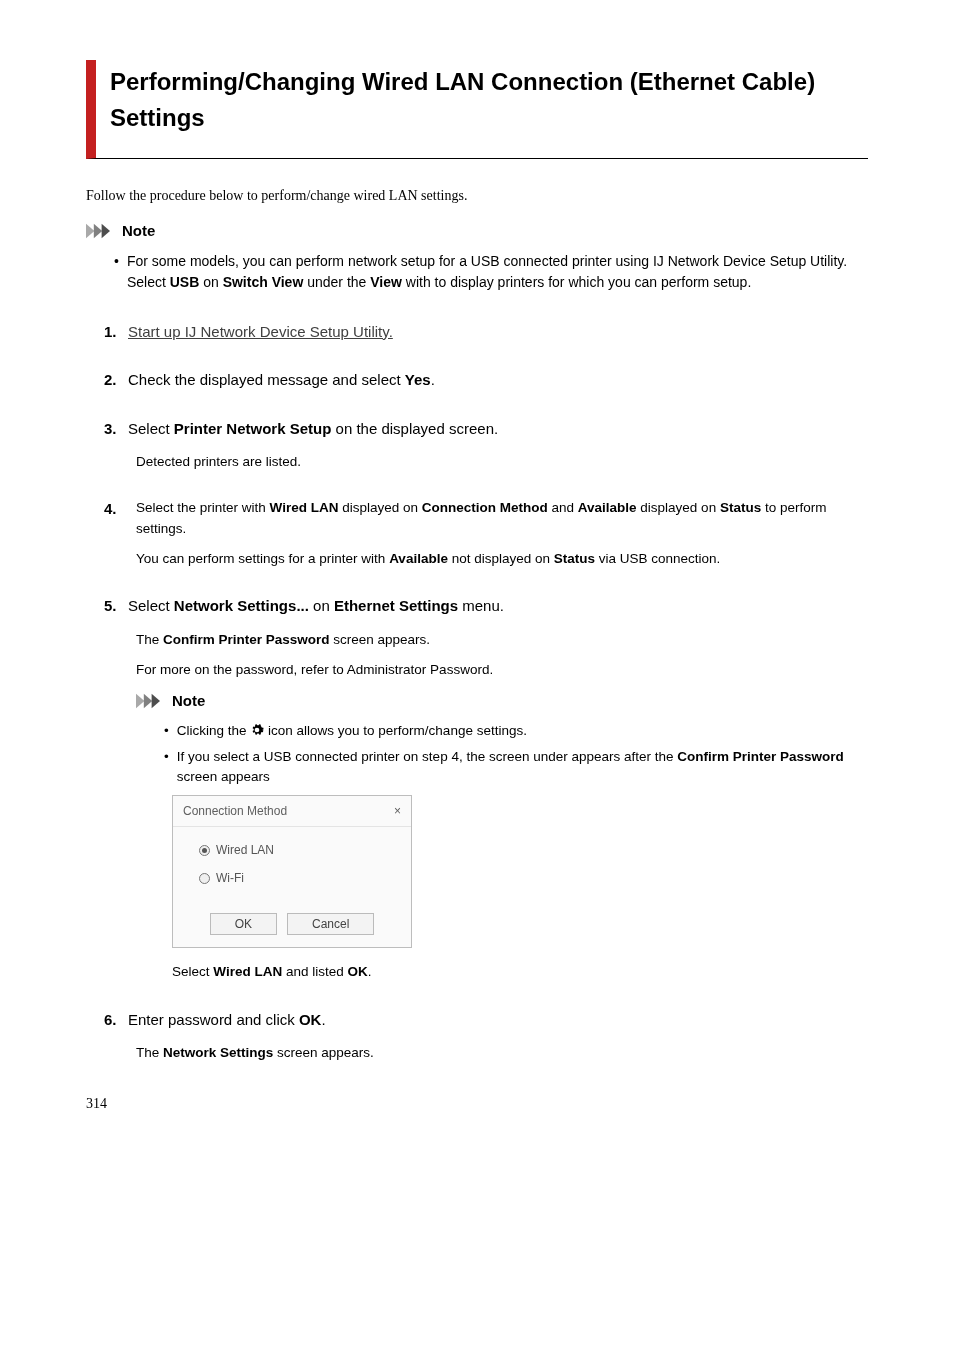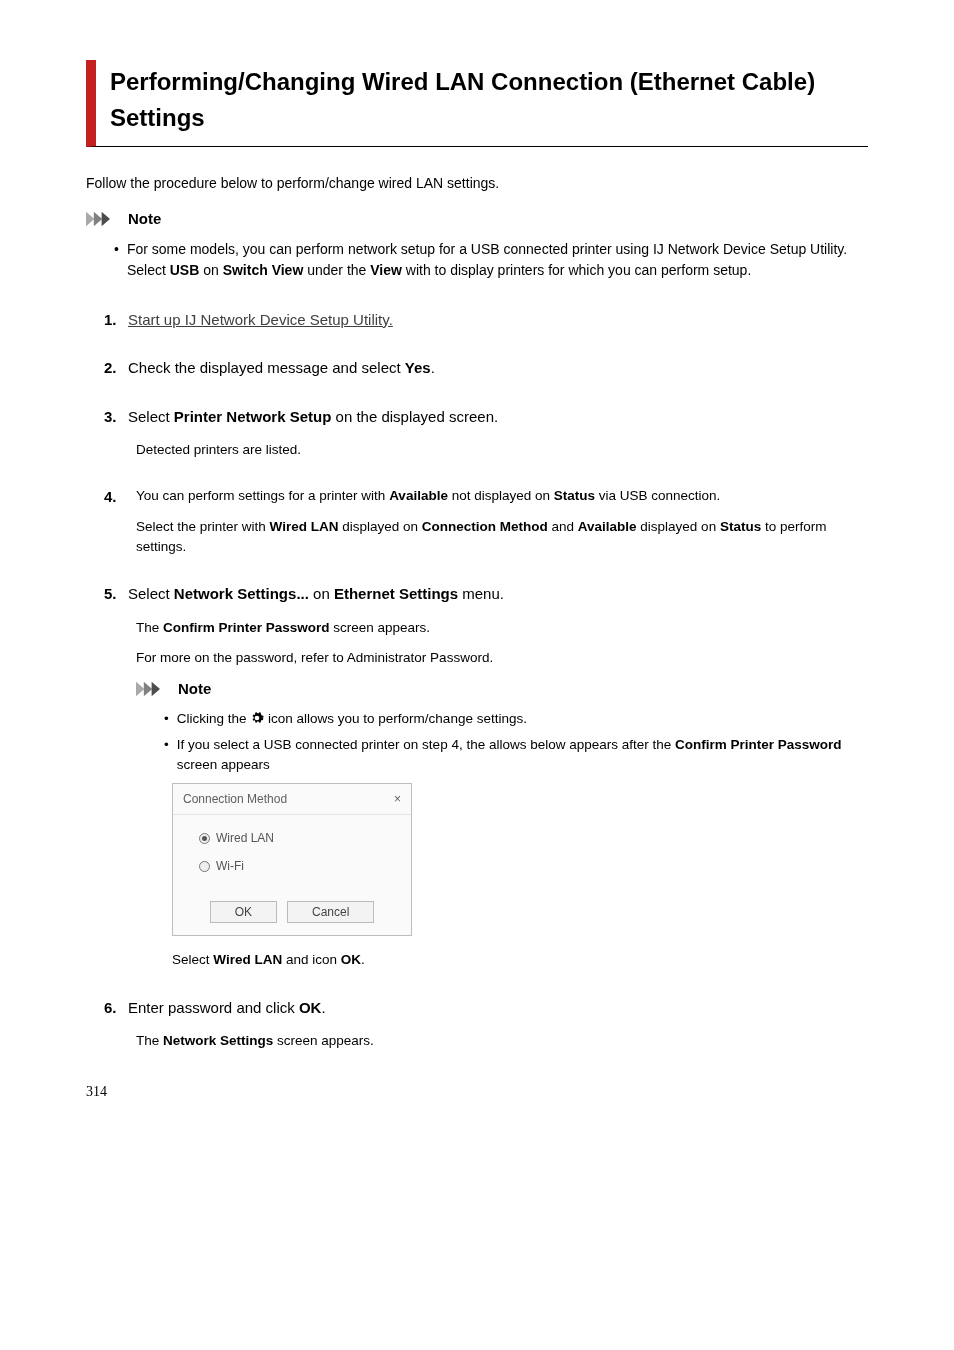--- a/index.html
+++ b/index.html
@@ -9,32 +9,31 @@
     color: #000;
     width: 954px;
     margin: 0 auto;
     padding: 60px 86px 40px 86px;
     font-size: 14px;
     line-height: 1.5;
   }
   .title-block {
     border-left: 10px solid #c42020;
     border-bottom: 1px solid #000;
-    padding: 4px 0 10px 14px;
+    padding: 4px 0 22px 14px;
     margin-bottom: 26px;
   }
   .title-block h1 {
     font-size: 24px;
     font-weight: bold;
   }
-  .intro { margin-bottom: 14px; }
+  .intro { margin-bottom: 14px; font-family: Liberation Serif, serif; }
   .note-header {
     display: flex;
     align-items: center;
-    gap: 6px;
     margin-bottom: 8px;
   }
   .note-arrows {
     width: 36px;
     height: 16px;
   }
   .note-label {
     font-weight: bold;
     font-size: 15px;
   }
@@ -180,24 +179,24 @@
       <span>Select </span><b>Printer Network Setup</b><span> on the displayed screen.</span>
     </div>
     <div class="step-body">
       <p>Detected printers are listed.</p>
     </div>
   </li>
 
   <li>
     <div class="step-body">
       <p>
+        <span>Select the printer with </span><b>Wired LAN</b><span> displayed on </span><b>Connection Method</b><span> and </span><b>Available</b><span> displayed on </span><b>Status</b><span> to perform settings.</span>
+      </p>
+      <p>
         <span>You can perform settings for a printer with </span><b>Available</b><span> not displayed on </span><b>Status</b><span> via USB connection.</span>
-      </p>
-      <p>
-        <span>Select the printer with </span><b>Wired LAN</b><span> displayed on </span><b>Connection Method</b><span> and </span><b>Available</b><span> displayed on </span><b>Status</b><span> to perform settings.</span>
       </p>
     </div>
   </li>
 
   <li>
     <div class="step-head">
       <span>Select </span><b>Network Settings...</b><span> on </span><b>Ethernet Settings</b><span> menu.</span>
     </div>
     <div class="step-body">
       <p>
@@ -220,21 +219,21 @@
             <span>Clicking the </span>
             <svg class="gear" viewBox="0 0 24 24">
                 <path d="M12 8a4 4 0 100 8 4 4 0 000-8zm9 4l2 1-1 3-2-.5a8 8 0 01-1.6 1.6l.5 2-3 1-1-2a8 8 0 01-2.3 0l-1 2-3-1 .5-2A8 8 0 017.5 16L5.5 16.5l-1-3 2-1a8 8 0 010-2.3l-2-1 1-3 2 .5A8 8 0 019 5l-.5-2 3-1 1 2a8 8 0 012.3 0l1-2 3 1-.5 2A8 8 0 0120.5 8l2-.5 1 3-2 1a8 8 0 010 .5z" fill="#000"></path>
               </svg>
             <span> icon allows you to perform/change settings.</span>
           </span>
         </div>
         <div class="bullet-row">
           <span class="bullet-dot">•</span>
           <span>
-            <span>If you select a USB connected printer on step 4, the allows below appears after the </span><b>Confirm Printer Password</b><span> screen appears</span>
+            <span>If you select a USB connected printer on step 4, the screen under appears after the </span><b>Confirm Printer Password</b><span> screen appears</span>
           </span>
         </div>
 
         <div class="dialog">
           <div class="dialog-title">
             <span>Connection Method</span>
             <span class="close">×</span>
           </div>
           <div class="dialog-body">
             <div class="radio-row">
@@ -246,21 +245,21 @@
               <span>Wi-Fi</span>
             </div>
           </div>
           <div class="dialog-buttons">
             <button class="dlg-btn">OK</button>
             <button class="dlg-btn">Cancel</button>
           </div>
         </div>
 
         <p style="padding-left:8px;">
-          <span>Select </span><b>Wired LAN</b><span> and icon </span><b>OK</b><span>.</span>
+          <span>Select </span><b>Wired LAN</b><span> and listed </span><b>OK</b><span>.</span>
         </p>
       </div>
     </div>
   </li>
 
   <li>
     <div class="step-head">
       <span>Enter password and click </span><b>OK</b><span>.</span>
     </div>
     <div class="step-body">

